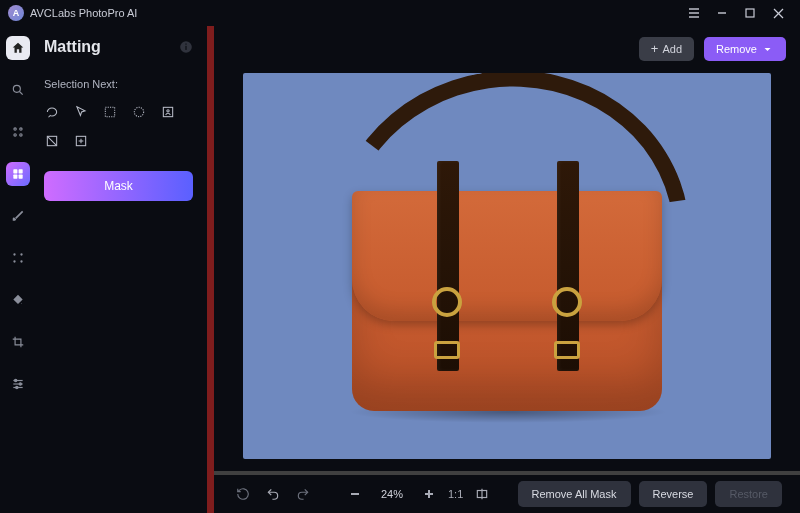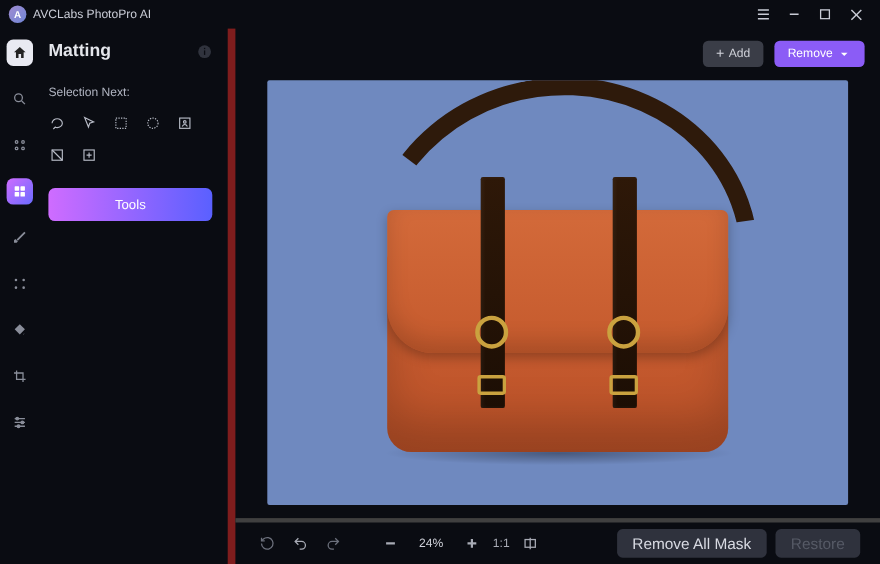--- a/index.html
+++ b/index.html
@@ -32,21 +32,21 @@
   .exportbtn { height:24px;padding:0 14px 0 12px;border-radius:5px;background:#8b5cf6;color:#fff;border:none;font-size:11px;display:flex;align-items:center;gap:6px;cursor:pointer; }
   
   .canvaswrap { flex:1;display:flex;align-items:center;justify-content:center;padding:0 26px 12px 26px; }
   .canvas { width:528px;height:386px;background:#6f89bf;border-radius:2px;position:relative;overflow:hidden;display:flex;align-items:center;justify-content:center; }
   
   .bottombar { height:42px;display:flex;align-items:center;padding:0 18px;gap:8px; border-top:4px solid #404040; }
   .bbicon { width:22px;height:22px;display:flex;align-items:center;justify-content:center;color:#6c707c;cursor:pointer; }
   .bbicon.en { color:#a8abb5; }
   .zoomval { font-size:11px;color:#cfd1d9;margin:0 4px;min-width:28px;text-align:center; }
   .spacer { flex:1; }
-  .bigbtn { height:26px;padding:0 14px;border-radius:5px;background:#2f323d;color:#d8dae2;border:none;font-size:14px;cursor:pointer; }
+  .bigbtn { height:26px;padding:0 14px;border-radius:5px;background:#2f323d;color:#d8dae2;border:none;font-size:11px;cursor:pointer; }
   .bigbtn.dis { color:#565a66; }
   
   
   .bag { position:relative;width:350px;height:270px;margin-top:40px; }
   .strap-arc { position:absolute;width:360px;height:280px;border:16px solid #2e1a0b;border-radius:50% 50% 0 0 / 60% 60% 0 0;top:-80px;left:-6px;border-bottom:none;border-left-color:transparent;transform:rotate(-8deg); clip-path: polygon(0 0, 100% 0, 100% 55%, 0 55%); }
   .body-main { position:absolute;width:310px;height:180px;background:linear-gradient(#ca6034,#bd5228);border-radius:4px 4px 22px 22px;bottom:10px;left:20px;box-shadow: inset 0 -30px 40px rgba(0,0,0,.2); }
   .flap { position:absolute;width:310px;height:130px;background:linear-gradient(#d36a3a,#c55a2d);border-radius:6px 6px 42px 42px;top:40px;left:20px;box-shadow: 0 4px 10px rgba(0,0,0,.25), inset 0 -10px 20px rgba(0,0,0,.15); }
   .vstrap { position:absolute;width:22px;height:210px;background:linear-gradient(#2e1808,#1c0e04);top:10px;border-radius:2px;box-shadow: inset 2px 0 4px rgba(255,255,255,.05); }
   .vstrap.l { left:105px; } .vstrap.r { left:225px; }
   .ring { position:absolute;width:30px;height:30px;border:4px solid #caa23f;border-radius:50%;top:136px; }
@@ -202,21 +202,21 @@
           </svg>
         </div>
       <div class="t">
           <svg width="14" height="14" viewBox="0 0 24 24" fill="none" stroke="currentColor" stroke-width="1.8">
             <rect x="4" y="4" width="16" height="16"></rect>
             <line x1="12" y1="8" x2="12" y2="16"></line>
             <line x1="8" y1="12" x2="16" y2="12"></line>
           </svg>
         </div>
     </div>
-    <button class="nextbtn">Tools</button>
+    <button class="nextbtn">Mask</button>
   </div>
 
   <div class="mainarea">
     <div class="topbar">
       <button class="addbtn">
           <span style="font-size:13px;line-height:0">+</span>
           <span>Add</span>
         </button>
       <button class="exportbtn">
           <span>Remove</span>
@@ -277,16 +277,17 @@
         </div>
       <div class="bbicon en" style="width:auto;font-size:11px">1:1</div>
       <div class="bbicon en">
           <svg width="14" height="14" viewBox="0 0 24 24" fill="none" stroke="currentColor" stroke-width="2">
             <rect x="4" y="6" width="16" height="12"></rect>
             <line x1="12" y1="3" x2="12" y2="21"></line>
           </svg>
         </div>
       <div class="spacer"></div>
       <button class="bigbtn">Remove All Mask</button>
+      <button class="bigbtn">Reverse</button>
       <button class="bigbtn dis">Restore</button>
     </div>
   </div>
 </div>
 
 </body></html>

